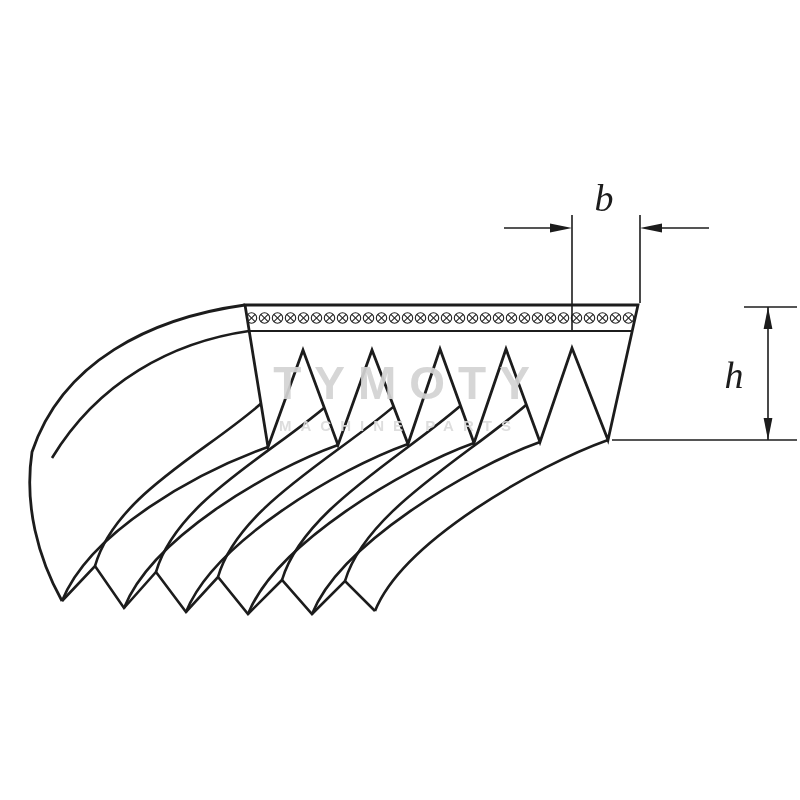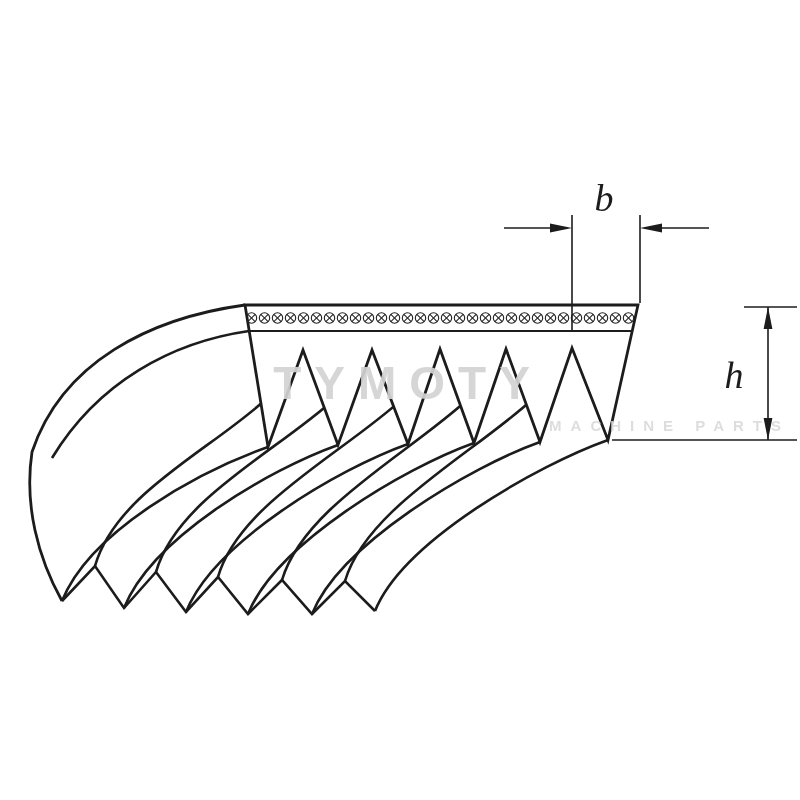--- a/index.html
+++ b/index.html
@@ -35,21 +35,20 @@
     color:#d3d3d3;
   }
   .wm-sub{
     font-family:"Liberation Sans", sans-serif;
     font-weight:bold;
     font-size:15px;
     letter-spacing:9px;
     padding-left:9px;
     margin-top:7px;
     color:#dbdbdb;
-    text-align:right;
   }
 </style>
 </head>
 <body>
 
 <div class="stage">
 
   <svg width="800" height="800" viewBox="0 0 800 800">
 
     <defs>

